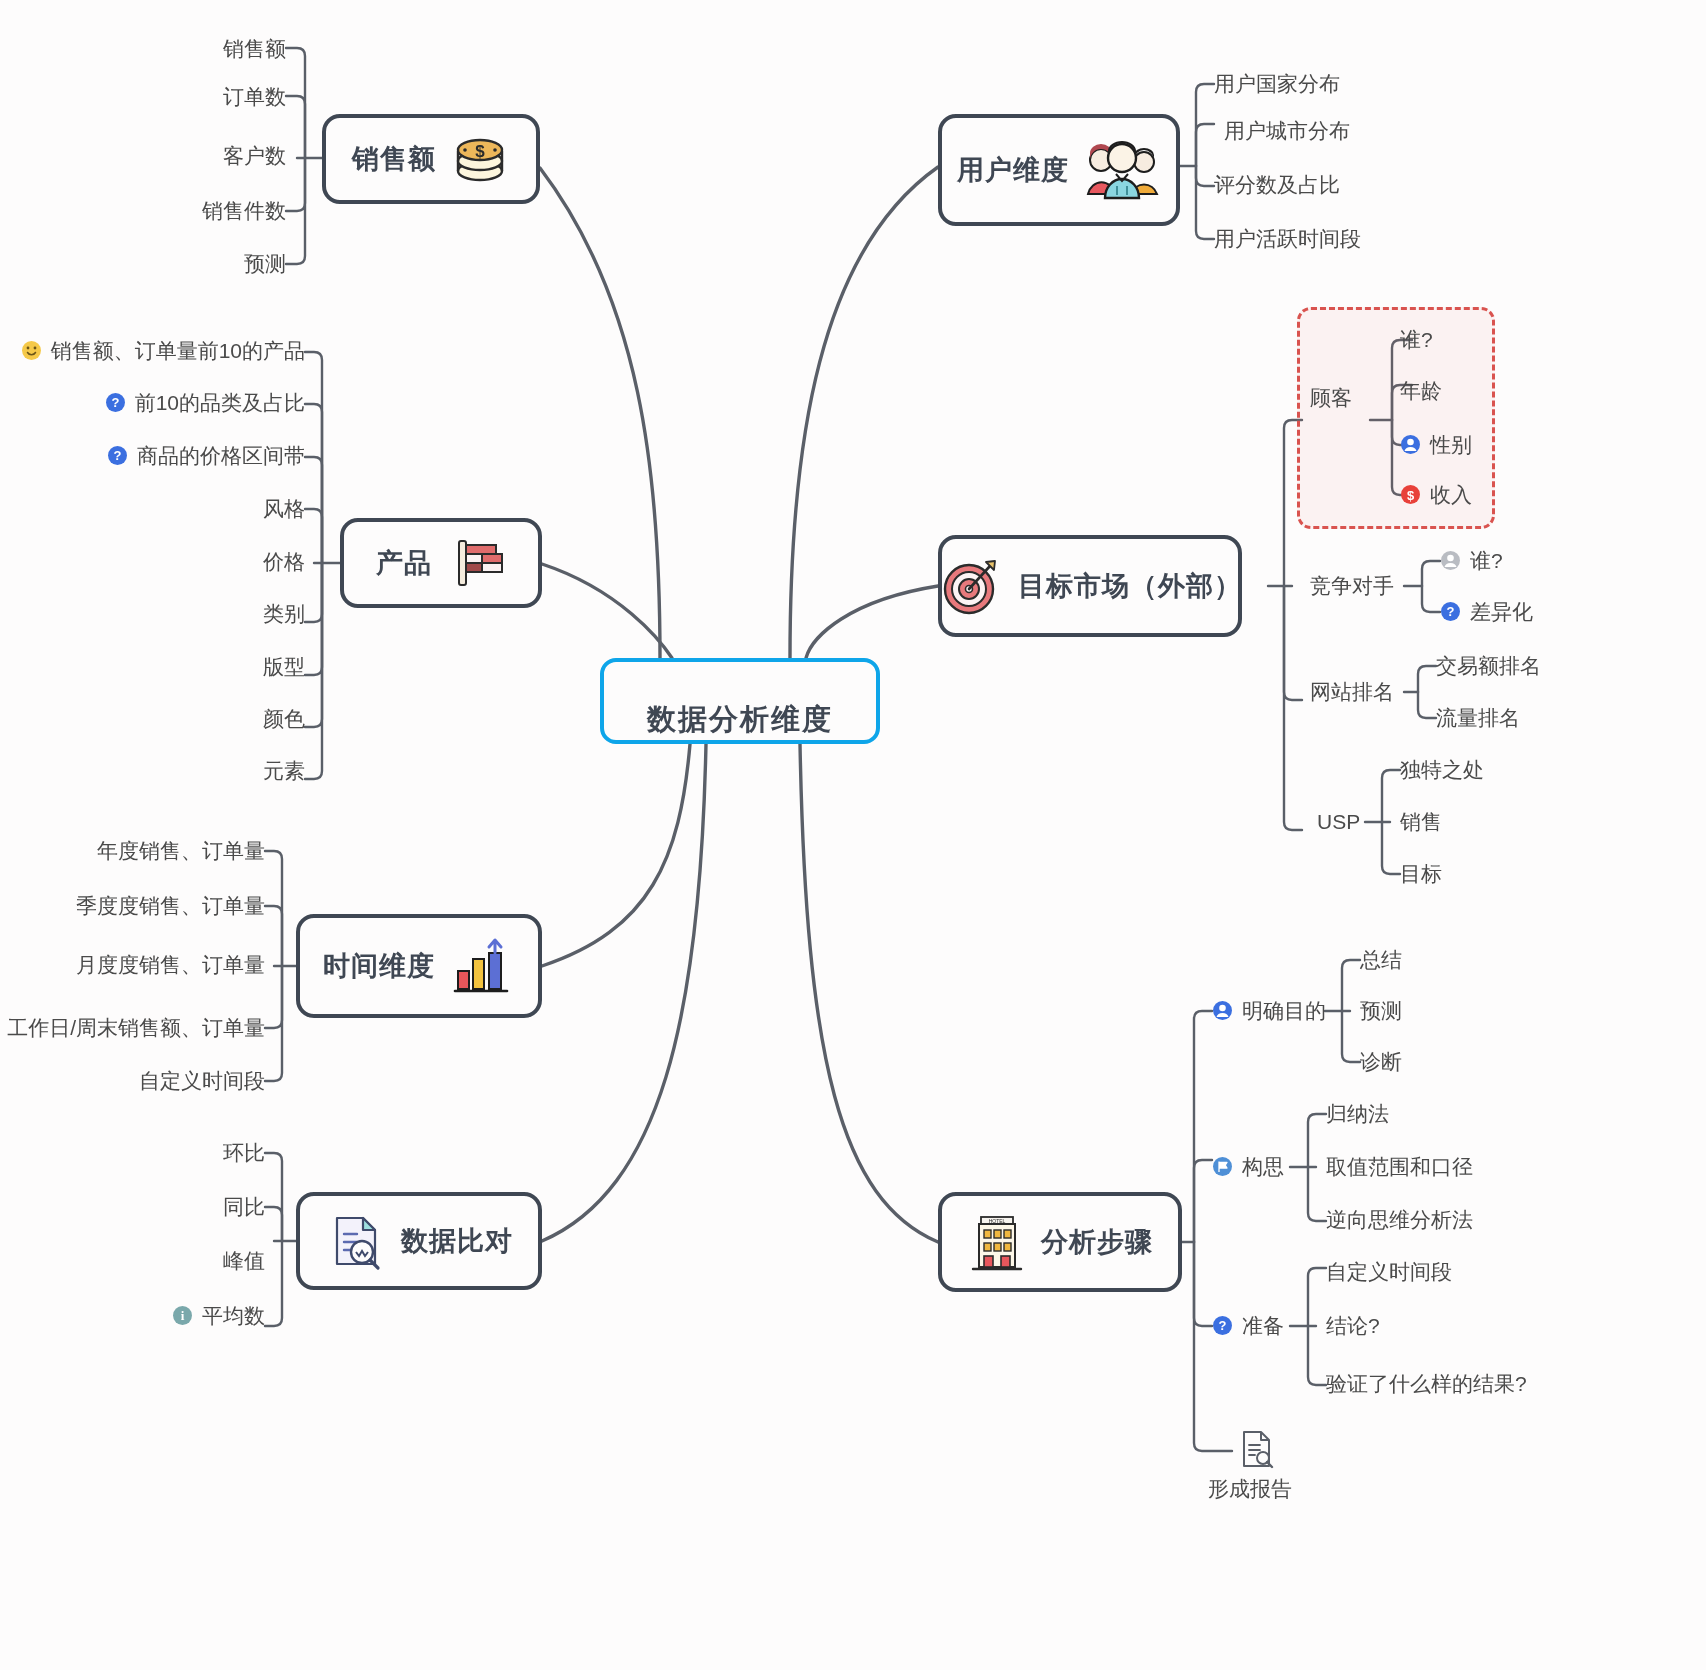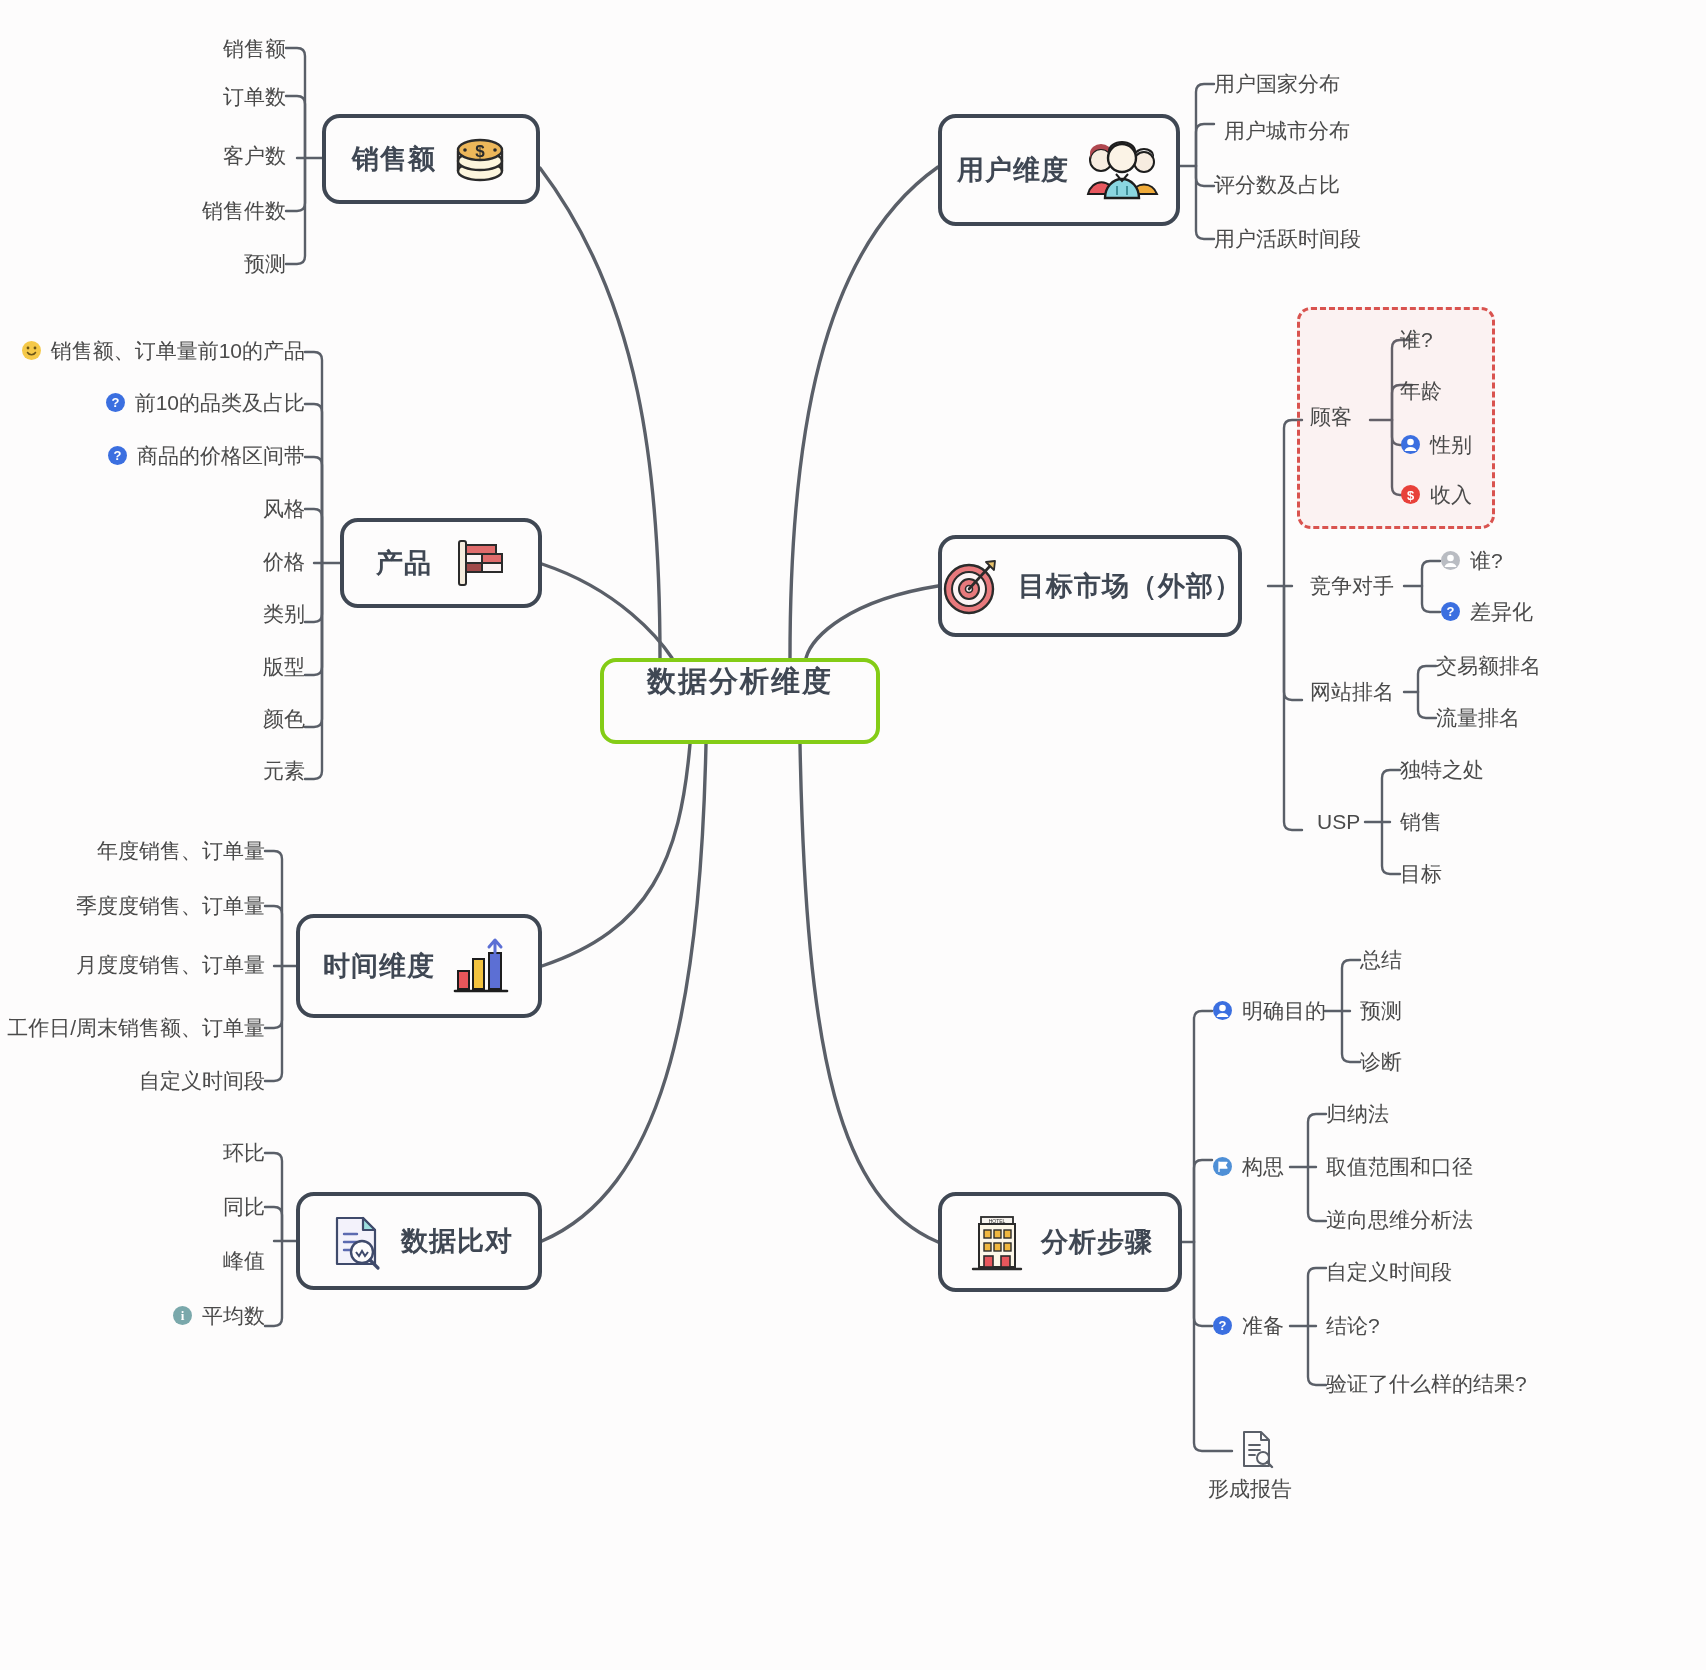--- a/index.html
+++ b/index.html
@@ -42,23 +42,23 @@
     letter-spacing: 1px;
     white-space: nowrap;
   }
   .topic .ticon { width: 60px; height: 60px; flex: 0 0 auto; }
 
   
   #central {
     position: absolute;
     left: 600px; top: 658px;
     width: 280px; height: 86px;
-    display: flex; align-items: flex-start; justify-content: center;
+    display: flex; align-items: flex-end; justify-content: center;
     background: #fdfcfc;
-    border: 4px solid #84cc16;
+    border: 4px solid #0ea5e9;
     border-radius: 16px;
     z-index: 6;
   }
   #central .clabel {
     font-size: 29px; font-weight: bold; color: #3f4753; letter-spacing: 2px;
   }
 
   
   .leaf {
     position: absolute;
@@ -421,21 +421,21 @@
   <div class="leaf r" style="left:145px; top:1305px; width:120px;">
     <span class="mi">
       <svg viewBox="0 0 21 21">
           <circle cx="10.5" cy="10.5" r="9.5" fill="#7aa8ab"></circle>
       <text x="10.5" y="15.4" font-size="13" font-weight="bold" text-anchor="middle" fill="#fff" font-family="'Liberation Serif',serif">i</text>
         </svg>
     </span>
     <span class="txt">平均数</span>
     </div>
 
-  <div class="leaf" style="left:1310px; top:406px;">
+  <div class="leaf" style="left:1310px; top:387px;">
     <span class="txt">顾客</span>
     </div>
   <div class="leaf" style="left:1310px; top:575px;">
     <span class="txt">竞争对手</span>
     </div>
   <div class="leaf" style="left:1310px; top:681px;">
     <span class="txt">网站排名</span>
     </div>
   <div class="leaf" style="left:1317px; top:811px;">
     <span class="txt">USP</span>

